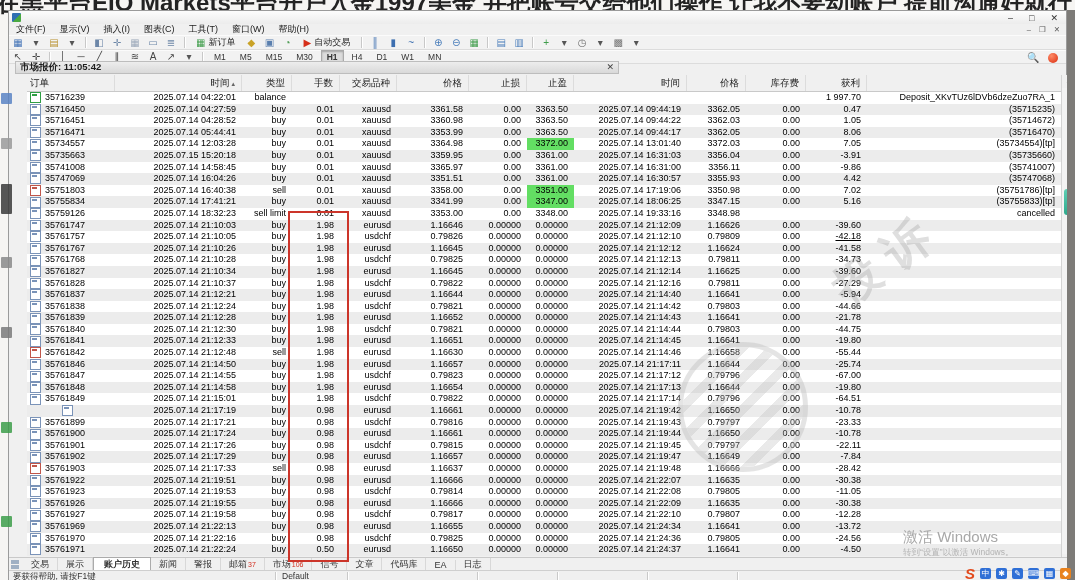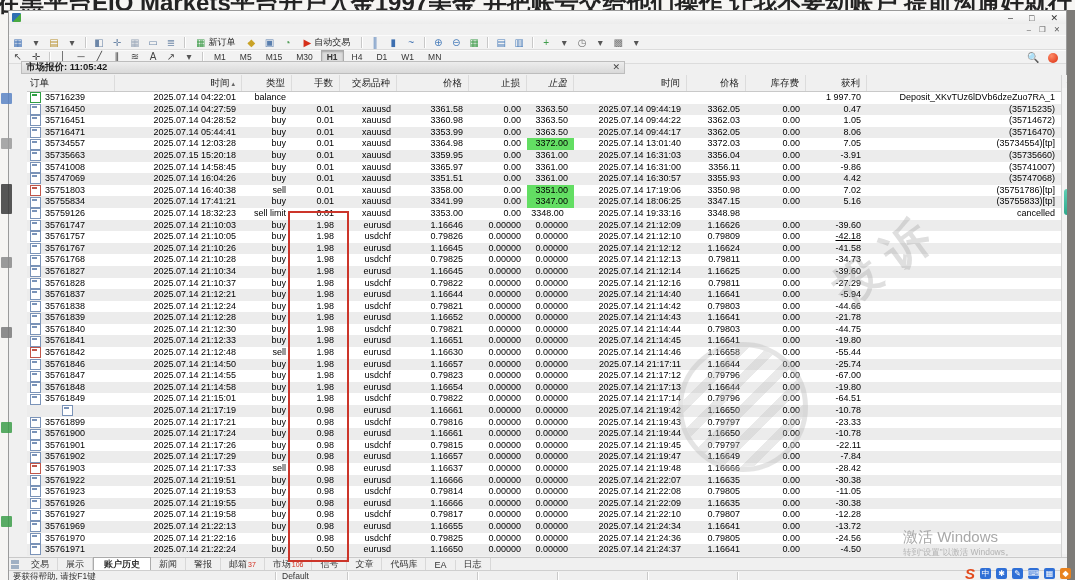--- a/index.html
+++ b/index.html
@@ -27,21 +27,21 @@
   .tbi{width:14px;height:12px;display:flex;align-items:center;justify-content:center;font-size:10px;line-height:12px;margin:0 1px;border:1px solid transparent;border-radius:2px;}
   .tbsep{width:1px;height:11px;background:#c8c8c8;margin:0 4px;box-shadow:1px 0 0 #fff;}
   .tbbtn{display:flex;align-items:center;font-size:9px;color:#222;padding:0 5px;margin:0 2px;height:13px;}
   .tbbtn .ig{margin-right:3px;font-size:10px;}
   .tf{font-size:8.5px;color:#333;padding:1px 5px;margin:0 1px;border:1px solid transparent;}
   .tf.active{background:#dcdcdc;border:1px solid #aaa;box-shadow:inset 0 1px 2px rgba(0,0,0,.25);font-weight:bold;}
   #tb2-right{position:absolute;right:8px;top:1px;display:flex;align-items:center;gap:8px;}
   #search-glass{font-size:10px;color:#4a6f9e;}
   #notif-dot{width:10px;height:10px;border-radius:50%;background:radial-gradient(circle at 35% 30%,#ff8a66,#d92c0e);}
   
-  #mw-caption{left:12px;top:50px;width:604px;height:13px;background:linear-gradient(#ededed,#d9d9d9);border:1px solid #bdbdbd;box-sizing:border-box;display:flex;align-items:center;font-size:9.5px;font-weight:bold;color:#1d1d1d;padding-left:4px;}
+  #mw-caption{left:6px;top:50px;width:604px;height:13px;background:linear-gradient(#ededed,#d9d9d9);border:1px solid #bdbdbd;box-sizing:border-box;display:flex;align-items:center;font-size:9.5px;font-weight:bold;color:#1d1d1d;padding-left:4px;}
   #mw-close{position:absolute;right:4px;top:0;font-size:9px;font-weight:normal;color:#444;}
   #chart-tabs{left:610px;top:50px;width:436px;height:14px;display:flex;align-items:flex-end;font-size:9px;color:#333;}
   .ctab{padding:1px 10px;border:1px solid #b7b7b7;border-bottom:none;background:#e8e8e8;margin-right:1px;white-space:nowrap;}
   .ctab.active{background:#fff;font-weight:bold;}
   #tab-scroll{position:absolute;right:2px;bottom:1px;font-size:7.5px;color:#666;letter-spacing:4px;}
   
   #hist{left:18px;top:64px;width:1034px;background:#fff;}
   .hrow{display:flex;height:11.6px;line-height:11.6px;font-size:9px;color:#000;}
   .hrow.zebra{background:#ececec;}
   .cell{box-sizing:border-box;padding-right:6px;text-align:right;overflow:hidden;white-space:nowrap;flex:0 0 auto;}
@@ -107,20 +107,29 @@
 
   <div class="abs" id="titlebar">
     <div id="title-logo"></div>
     <div class="wbtns" style="top:2px;">
       <span>–</span>
       <span>□</span>
       <span>✕</span>
     </div>
   </div>
 
+  <div class="abs" id="menubar">
+      <span class="mi">文件(F)</span>
+      <span class="mi">显示(V)</span>
+      <span class="mi">插入(I)</span>
+      <span class="mi">图表(C)</span>
+      <span class="mi">工具(T)</span>
+      <span class="mi">窗口(W)</span>
+      <span class="mi">帮助(H)</span>
+    </div>
   <div id="mdi-btns">
     <span>–</span>
     <span>❐</span>
     <span>✕</span>
   </div>
 
   <div class="abs toolbar" id="toolbar1">
       <span class="tbi" style="color: rgb(60, 110, 180);">▦</span>
       <span class="tbi" style="color: rgb(85, 85, 85);">▾</span>
       <span class="tbi" style="color: rgb(184, 145, 47);">▤</span>
@@ -200,21 +209,21 @@
     <div id="hist-header">
         <span class="cell c0" style="width: 88px;">
           <span>订单</span>
         </span>
         <span class="cell" style="width: 127px;"><span>时间</span><span class="sort-arrow">▴</span></span>
         <span class="cell" style="width: 50px;"><span>类型</span></span>
         <span class="cell" style="width: 48px;"><span>手数</span></span>
         <span class="cell" style="width: 57px;"><span>交易品种</span></span>
         <span class="cell" style="width: 72px;"><span>价格</span></span>
         <span class="cell" style="width: 58px;"><span>止损</span></span>
-        <span class="cell" style="width: 47px; font-style: italic;"><span>止盈</span></span>
+        <span class="cell" style="width: 47px;"><span>止盈</span></span>
         <span class="cell" style="width: 113px;"><span>时间</span></span>
         <span class="cell" style="width: 59px;"><span>价格</span></span>
         <span class="cell" style="width: 60px;"><span>库存费</span></span>
         <span class="cell" style="width: 61px;"><span>获利</span></span>
       </div>
     <div id="hist-body">
         <div class="hrow">
           <span class="cell c0" style="width: 88px;">
             <span class="oicon balance"></span>
             <span>35716239</span>
@@ -398,21 +407,21 @@
           <span class="cell c0" style="width: 88px;">
             <span class="oicon buy"></span>
             <span>35759126</span>
           </span>
           <span class="cell" style="width: 127px;">2025.07.14 18:32:23</span>
           <span class="cell" style="width: 50px;">sell limit</span>
           <span class="cell" style="width: 48px;">0.01</span>
           <span class="cell" style="width: 57px;">xauusd</span>
           <span class="cell" style="width: 72px;">3353.00</span>
           <span class="cell" style="width: 58px;">0.00</span>
-          <span class="cell" style="width: 47px; text-align: center;">3348.00</span>
+          <span class="cell" style="width: 47px;">3348.00</span>
           <span class="cell" style="width: 113px;">2025.07.14 19:33:16</span>
           <span class="cell" style="width: 59px;">3348.98</span>
           <span class="cell" style="width: 60px;"></span>
           <span class="cell" style="width: 61px;"></span>
           <span class="cell" style="width: 194px;">cancelled</span>
         </div>
         <div class="hrow zebra">
           <span class="cell c0" style="width: 88px;">
             <span class="oicon buy"></span>
             <span>35761747</span>

